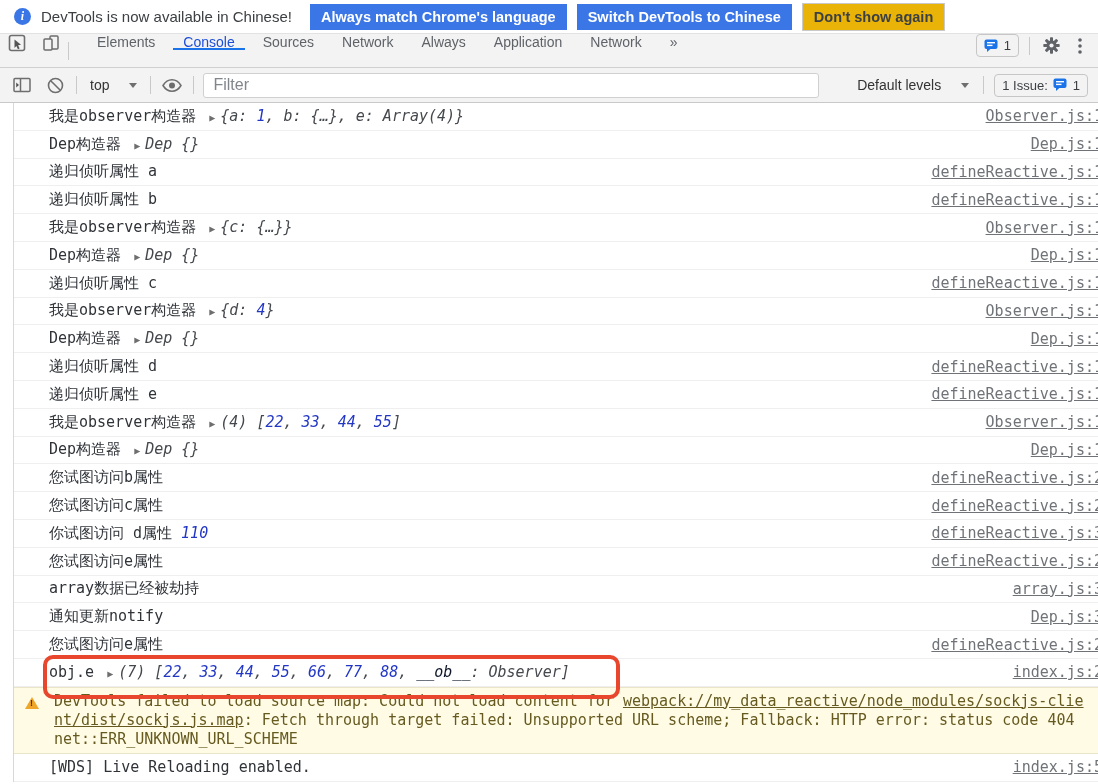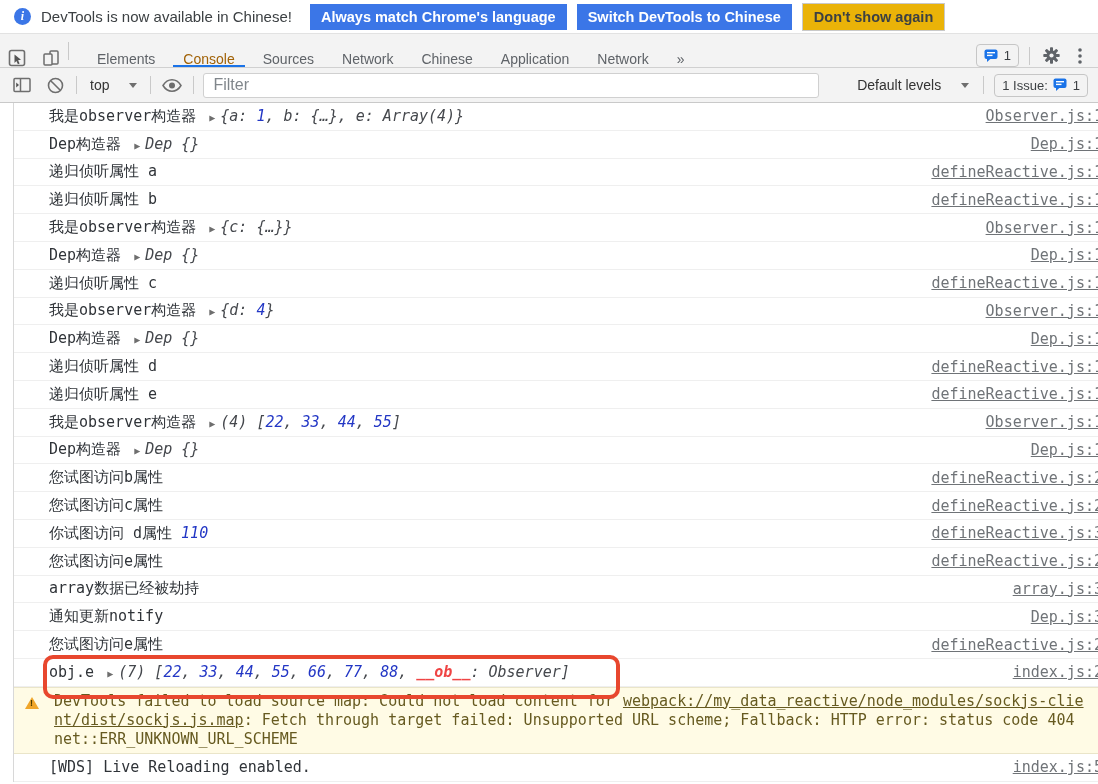--- a/index.html
+++ b/index.html
@@ -13,27 +13,27 @@
     color:#fff; font:italic bold 12px/17px "Liberation Serif", serif;
     text-align:center; flex:0 0 auto; }
   .banner-msg { font-size:15px; color:#3c4043; margin-right:8px; }
   .bbtn { border:none; border-radius:0; padding:5px 11px; font-size:14.5px;
     font-weight:bold; cursor:pointer; font-family:inherit; }
   .bbtn.primary { background:#3b76e7; color:#fff; }
   .bbtn.secondary { background:#eab308; color:#3c4043; border:1px solid #c9c9c9; }
 
   
   .tabbar { height:34px; background:#f3f3f3; border-bottom:1px solid #d0d0d0;
-    display:flex; align-items:flex-end; }
+    display:flex; align-items:flex-start; }
   .tbtn { width:34px; display:flex; align-items:center; justify-content:center; cursor:pointer; }
   .vsep { width:1px; height:18px; background:#c9c9c9; align-self:center; }
   .tabs { display:flex; margin-left:14px; }
   .tab { padding:0 14px; display:flex; align-items:center; font-size:14px;
     color:#5f6368; position:relative; cursor:pointer; white-space:nowrap; }
-  .tab.active { color:#a16207; }
+  .tab.active { color:#1d4ed8; }
   .tab.active::after { content:""; position:absolute; left:4px; right:4px; bottom:0;
     height:2.5px; background:#1a73e8; }
   .tab-right { margin-left:auto; display:flex; align-items:center; gap:10px; padding-right:10px; }
   .chip { display:flex; align-items:center; gap:5px; border:1px solid #c6c6c6;
     border-radius:4px; padding:3px 7px; font-size:13px; color:#3c4043; cursor:pointer; background:transparent; }
 
   
   .ctoolbar { height:35px; background:#f3f3f3; border-bottom:1px solid #c9c9c9;
     display:flex; align-items:center; gap:9px; padding:0 10px; }
   .icbtn { display:flex; align-items:center; justify-content:center; width:24px; height:24px; cursor:pointer; }
@@ -50,21 +50,21 @@
     border-left:1px solid #d8d8d8; background:#fff; }
   .crow { height:27.8px; display:flex; align-items:center; padding-left:35px;
     border-bottom:1px solid #efefef;
     font:15px "DejaVu Sans Mono", monospace; color:#2f3338; }
   .msg { white-space:pre; }
   .sg-t { color:#2f3338; }
   .sg-a { color:#6e6e6e; font-size:10px; padding:0 5px 0 4px; cursor:pointer; }
   .sg-o { font-style:italic; color:#45484d; }
   .sg-n { font-style:italic; color:#2337c5; }
   .sg-nu { color:#2337c5;font-style:italic; }
-  .sg-d { font-style:italic; color:#ef4444;font-weight:bold; }
+  .sg-d { font-style:italic; color:#0f172a; }
   .srclink { margin-left:auto; white-space:nowrap; color:#6f7377;
     text-decoration:underline; font:15px "DejaVu Sans Mono", monospace; cursor:pointer; }
 
   
   .warnblock { position:relative; background:#fffbe5; border-top:1px solid #eae5c9;
     border-bottom:1px solid #eae5c9; padding:4px 0 4px 40px;
     font:15px "DejaVu Sans Mono", monospace; color:#665a20; }
   .warnline { white-space:pre; line-height:19px; }
   .wlink { text-decoration:underline; cursor:pointer; color:#665a20; }
   .warn-tri { position:absolute; left:11px; top:9px; width:0; height:0;
@@ -103,21 +103,21 @@
       <rect x="2" y="5" width="8" height="11" rx="1" fill="#f3f3f3" stroke="#6e6e6e" stroke-width="1.5"></rect>
     </svg>
   </div>
   <div class="vsep"></div>
 
   <div class="tabs">
     <div class="tab">Elements</div>
     <div class="tab active">Console</div>
     <div class="tab">Sources</div>
     <div class="tab">Network</div>
-    <div class="tab">Chinese</div>
+    <div class="tab">Always</div>
     <div class="tab">Application</div>
     <div class="tab">Network</div>
     <div class="tab">»</div>
   </div>
 
   <div class="tab-right">
     <div class="chip">
       <svg width="15" height="14" viewBox="0 0 15 14">
         <rect x="0.5" y="0.5" width="13" height="9.5" rx="2" fill="#1a73e8"></rect>
         <path d="M3 9 L3 13 L7.5 9 Z" fill="#1a73e8"></path>

